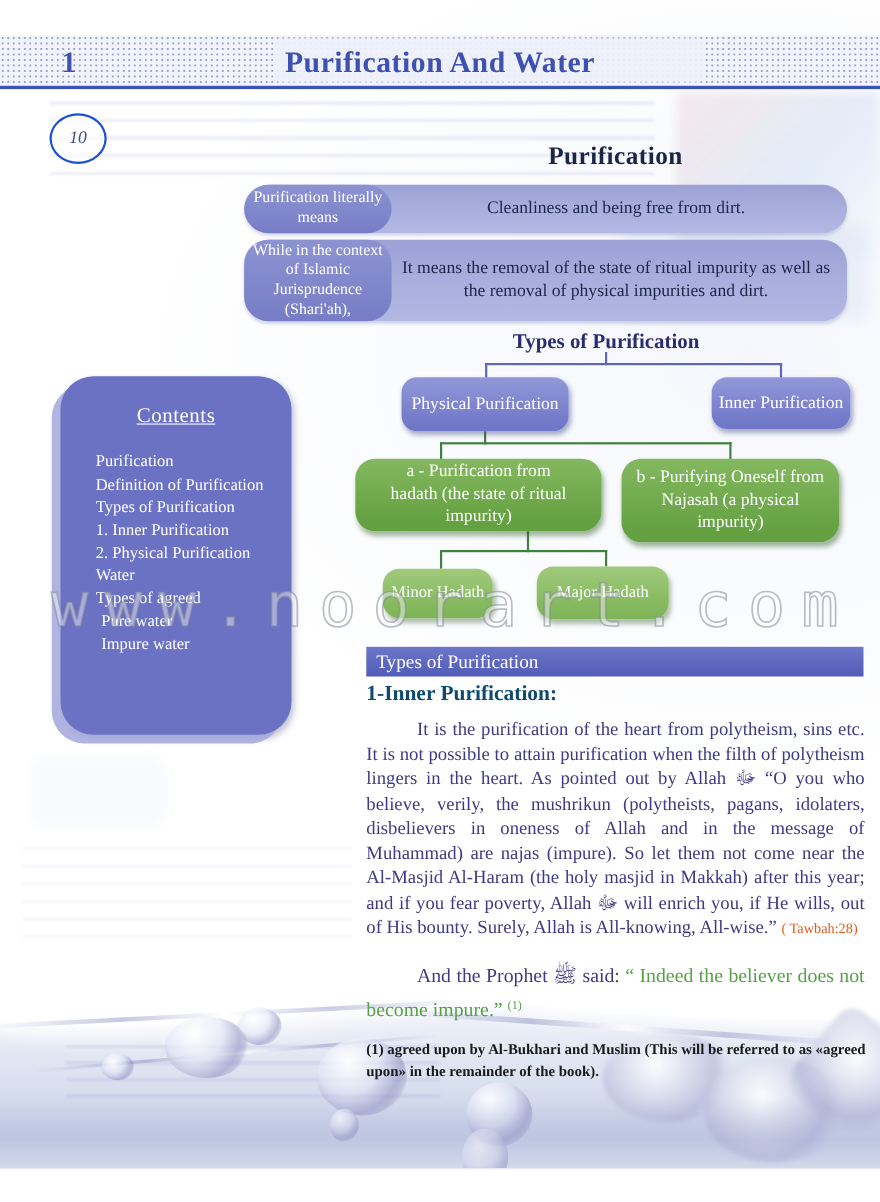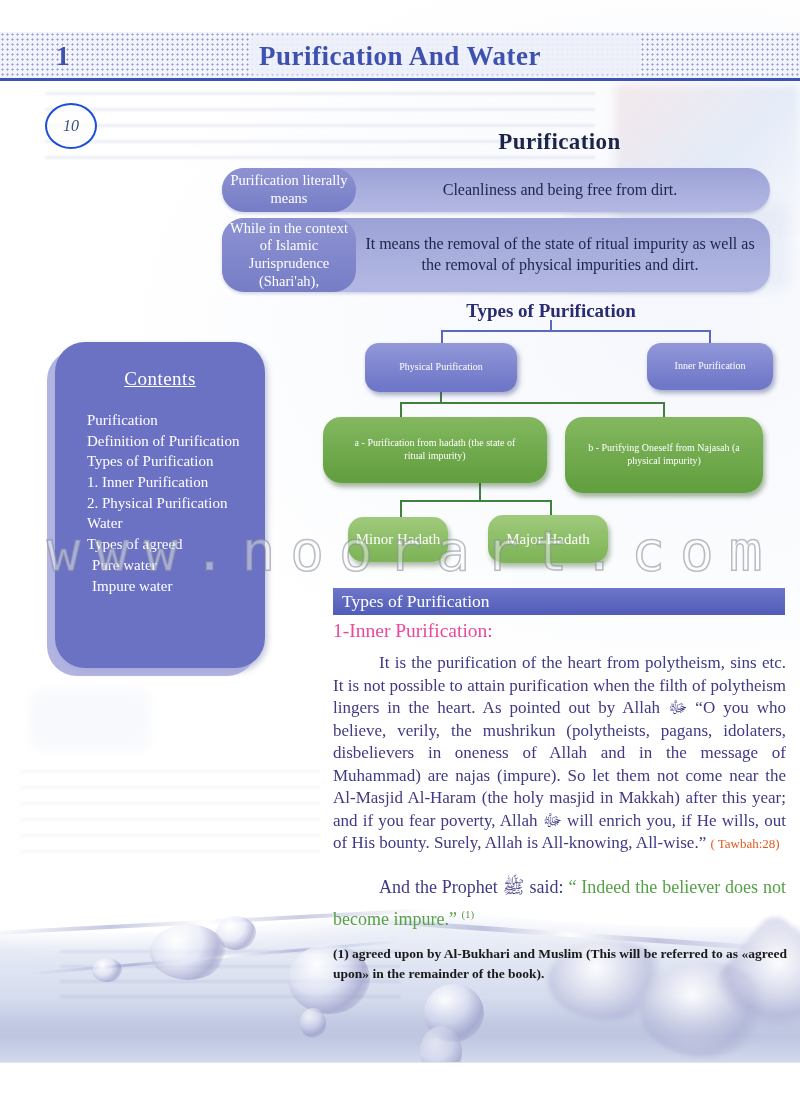--- a/index.html
+++ b/index.html
@@ -54,21 +54,21 @@
 
   
   .fc-title{position:absolute;left:351px;top:300px;width:400px;z-index:5;text-align:center;
     font-size:19px;font-weight:bold;color:#2b2b72;}
   .conn{position:absolute;z-index:4;}
   .conn.blue{background:#5b68bb;}
   .conn.green{background:#41803e;}
   .fc-box{position:absolute;z-index:5;border-radius:14px;color:#fff;text-align:center;
     display:flex;align-items:center;justify-content:center;line-height:1.25;
     background:linear-gradient(180deg,#9298d8 0%,#6f77c8 90%);
-    box-shadow:2px 3px 5px rgba(60,70,130,0.45);font-size:10px;}
+    box-shadow:2px 3px 5px rgba(60,70,130,0.45);font-size:16px;}
   .fc-box.green1{background:linear-gradient(180deg,#84b860 0%,#63a040 90%);
     box-shadow:2px 4px 5px rgba(50,90,40,0.45);border-radius:18px;line-height:1.28;}
   .fc-box.green2{background:linear-gradient(180deg,#a0ca7c 0%,#7fb558 90%);
     box-shadow:2px 4px 5px rgba(50,90,40,0.40);border-radius:15px;font-size:15px;}
   .box-physical{left:365px;top:343px;width:152px;height:49px;}
   .box-inner{left:647px;top:343px;width:126px;height:47px;}
   .box-hadath{left:323px;top:417px;width:224px;height:66px;padding:0 27px;box-sizing:border-box;}
   .box-najasah{left:565px;top:417px;width:198px;height:76px;padding:0 9px;box-sizing:border-box;}
   .box-minor{left:348px;top:517px;width:100px;height:45px;}
   .box-major{left:488px;top:515px;width:120px;height:48px;}
@@ -79,21 +79,21 @@
     box-shadow:-8px 8px 0 rgba(163,167,220,0.85), 2px 3px 6px rgba(70,80,140,0.35);}
   .contents-title{margin-top:26px;text-align:center;color:#fff;font-size:19px;letter-spacing:0.5px;text-decoration:underline;}
   .contents-list{margin:20px 0 0 32px;width:158px;color:#fff;font-size:15px;line-height:1.38;}
   .contents-item.indent{padding-left:5px;}
 
   
   .banner{position:absolute;left:333px;top:588px;width:452px;height:27px;z-index:5;
     background:linear-gradient(180deg,#6d76c9,#515cb8);
     color:#fff;font-size:17.5px;line-height:26px;padding-left:9px;box-sizing:border-box;}
   .body-heading{position:absolute;left:333px;top:620px;z-index:5;
-    font-size:19.5px;font-weight:normal;color:#ec4899;}
+    font-size:19.5px;font-weight:bold;color:#0c4a6e;}
   .body-para{position:absolute;left:333px;top:652px;width:453px;z-index:5;
     font-size:17px;line-height:22.5px;text-align:justify;color:#403a84;}
   .body-para .indent-first{display:inline-block;width:46px;}
   .citation{color:#e05a1f;font-size:13px;white-space:nowrap;}
   .hadith{position:absolute;left:333px;top:874px;width:453px;z-index:10;
     font-size:18px;line-height:27px;text-align:justify;color:#403a84;}
   .hadith .quote{color:#56a146;}
   .hadith sup{color:#6a9a5a;font-size:11px;}
   .footnote{position:absolute;left:333px;top:944px;width:455px;z-index:10;
     font-size:13.5px;font-weight:bold;line-height:1.45;color:#1a1a1a;}

